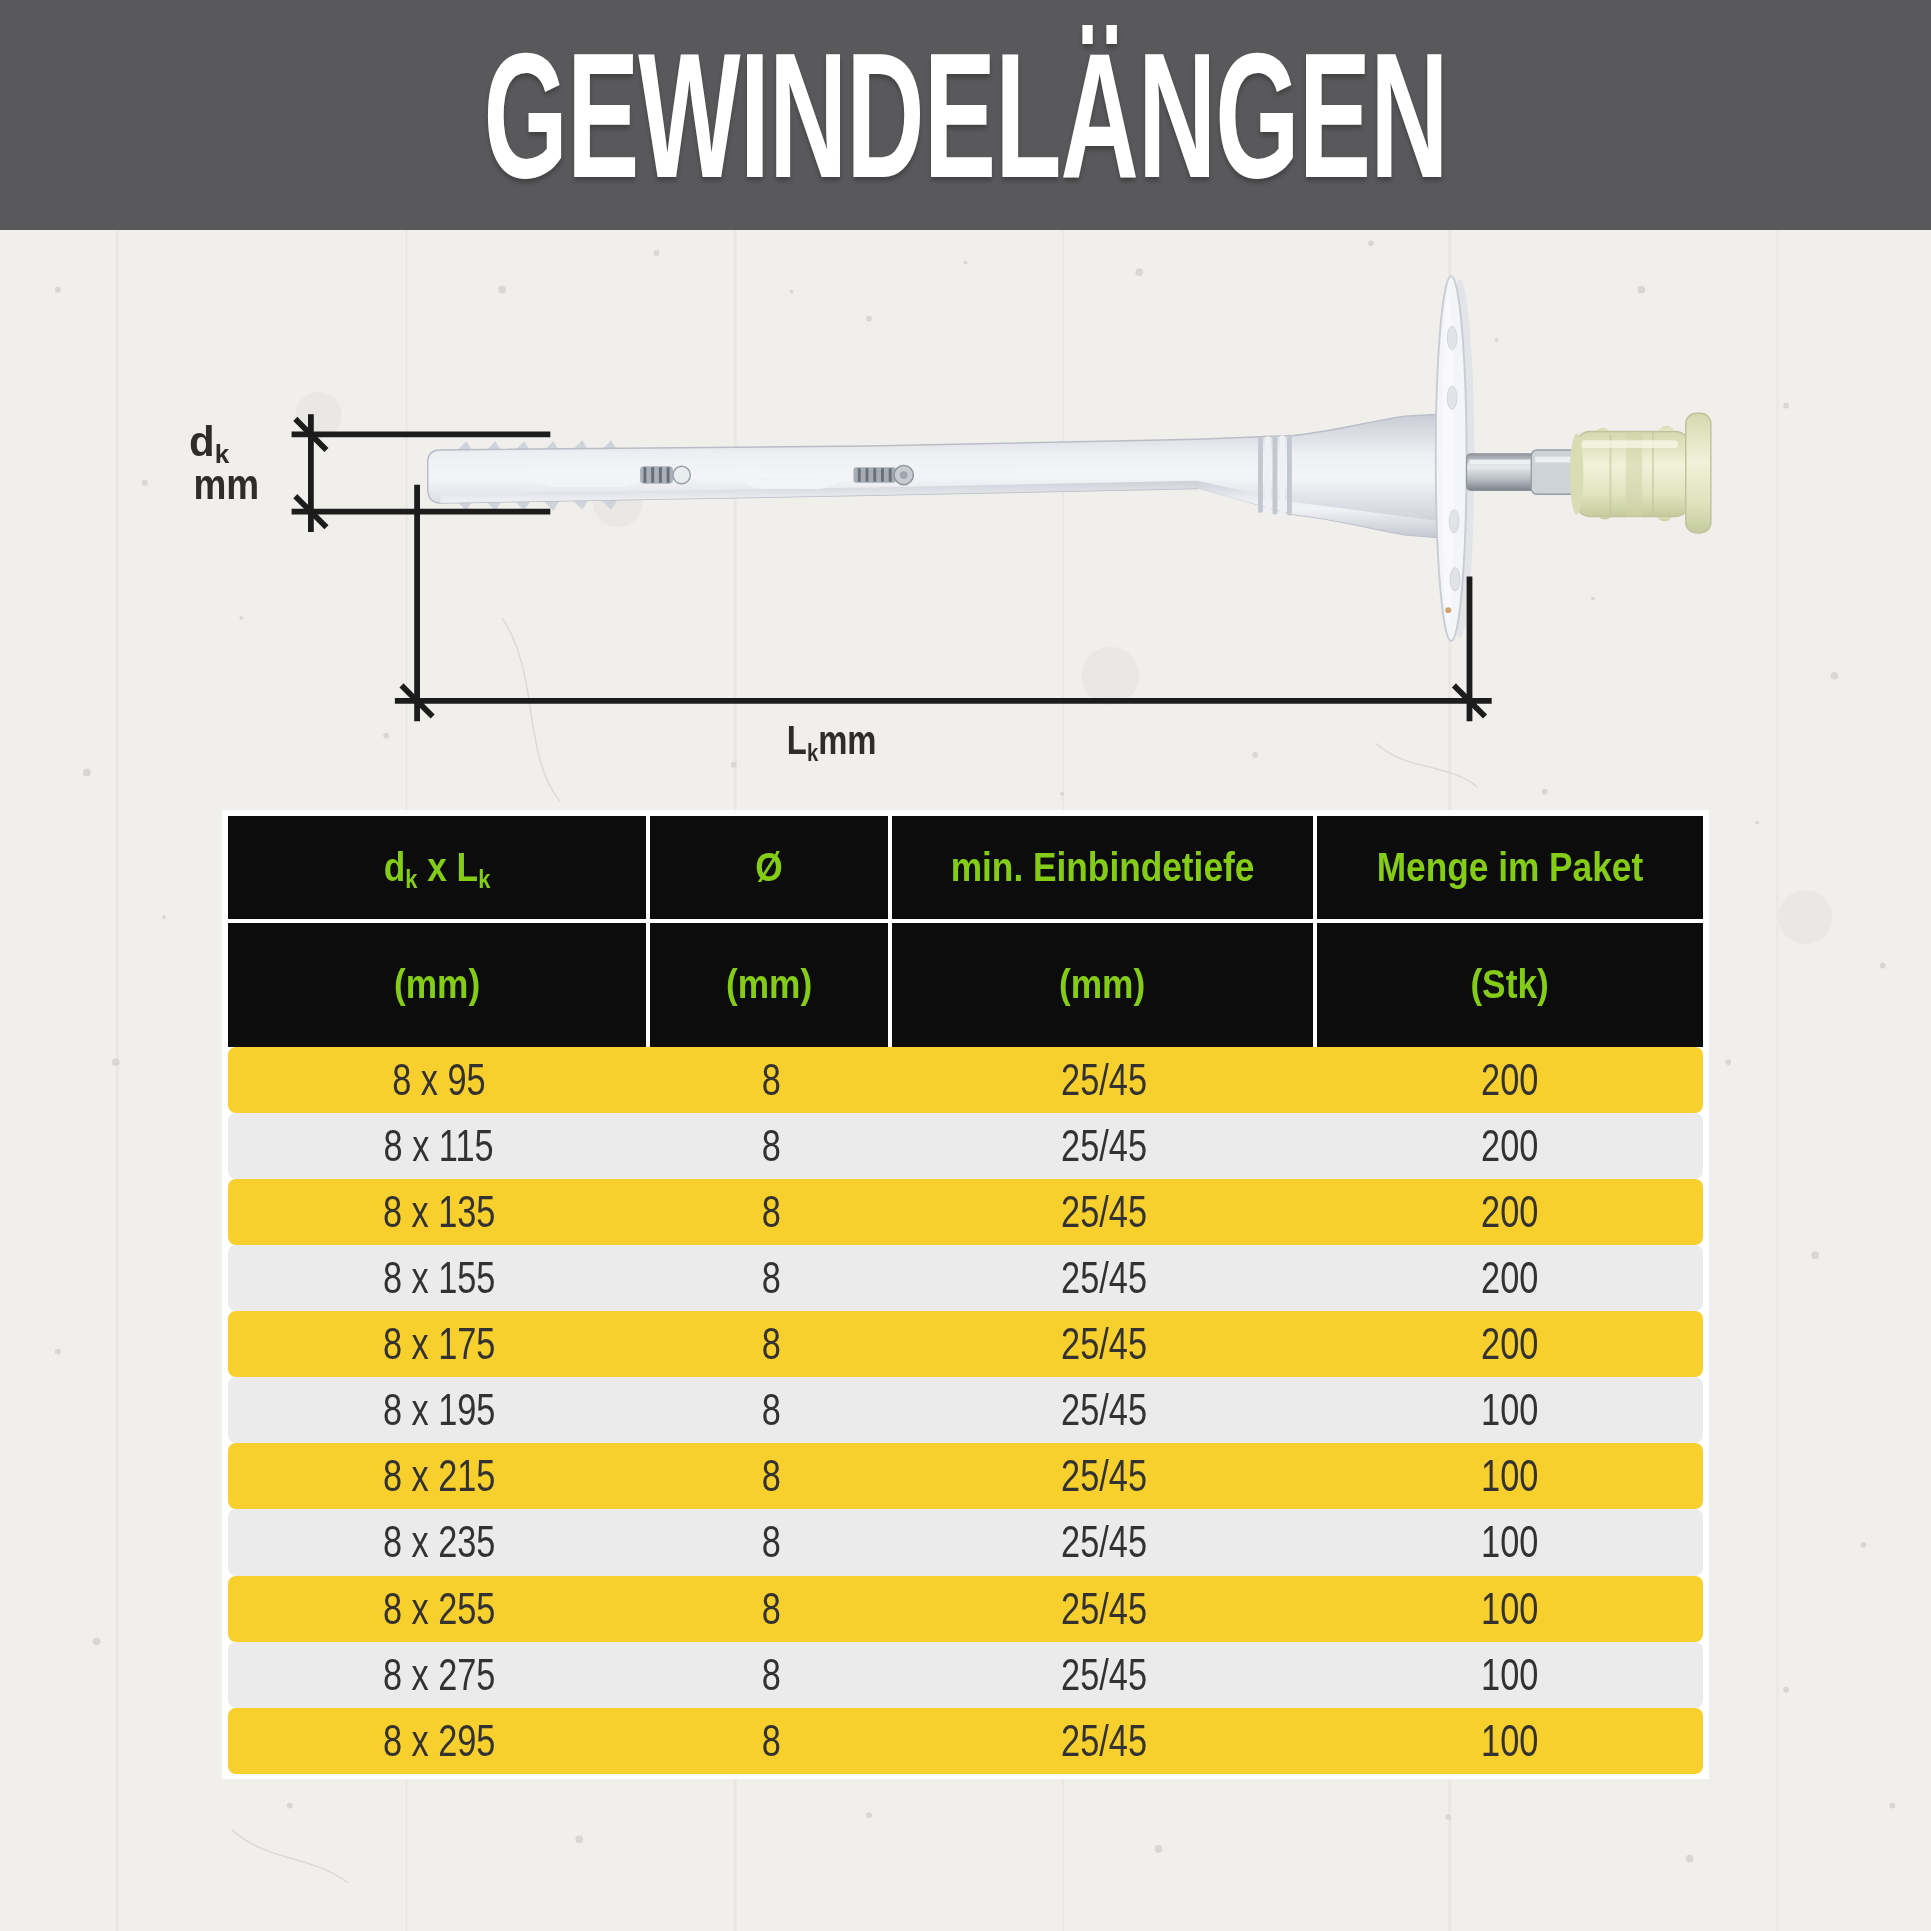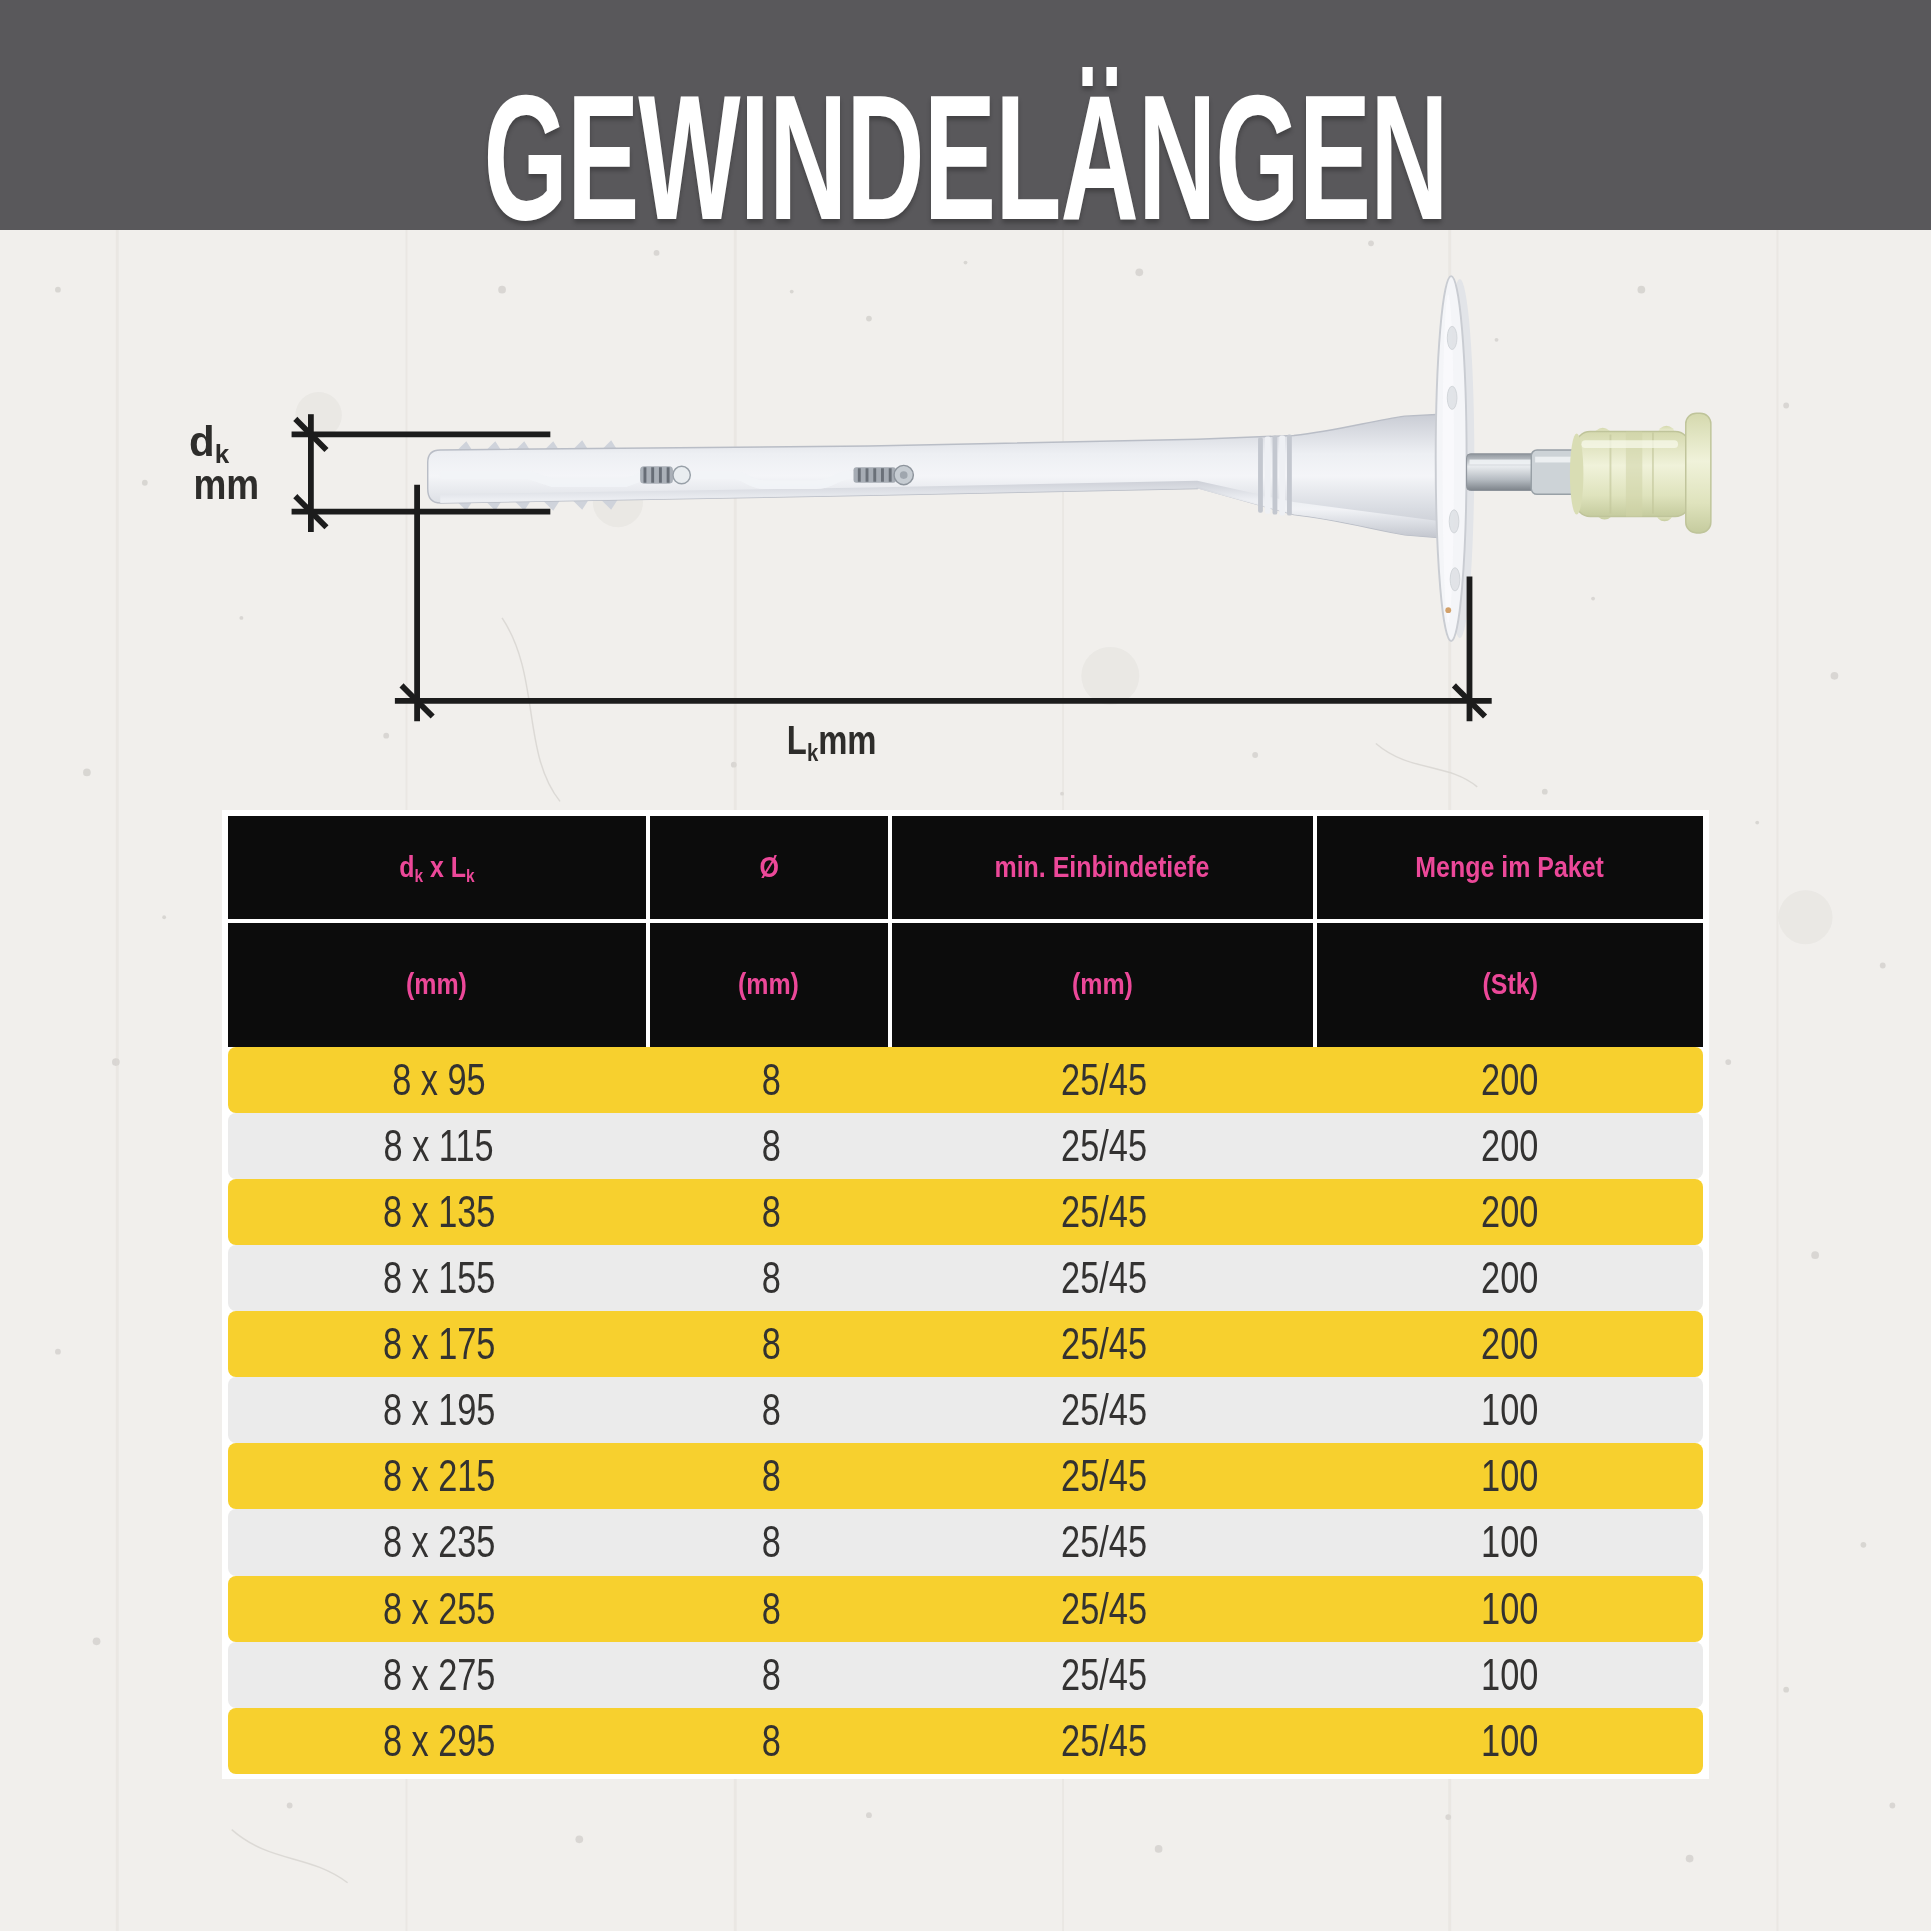--- a/index.html
+++ b/index.html
@@ -19,21 +19,21 @@
     width:1931px;height:1931px;
     background:var(--page_bg);
     font-family:"Liberation Sans", sans-serif;
     overflow:hidden;
   }
   .texture{position:absolute;left:0;top:0;width:1931px;height:1931px;z-index:0;pointer-events:none;}
   
   .banner{
     position:absolute;left:0;top:0;width:1931px;height:230px;
     background:var(--banner_gray);
-    display:flex;align-items:flex-end;justify-content:center;
+    display:flex;align-items:center;justify-content:center;
     z-index:3;
   }
   .banner-title{
     display:inline-block;
     color:#ffffff;
     font-weight:bold;
     font-size:126px;
     letter-spacing:-1px;
     transform:scale(0.86,1.41);
     transform-origin:center center;
@@ -58,23 +58,23 @@
     position:absolute;left:222px;top:810px;width:1487px;height:969px;
     background:var(--table_frame);
     padding:5.8px;
     z-index:2;
   }
   .grid-cols{display:grid;grid-template-columns:422px 242px 425px 386px;}
   .thead-row1 .hcell{height:107px;border-bottom:4.8px solid #fff;}
   .thead-row2 .hcell{height:124px;}
   .hcell{
     background:var(--header_black);
-    color:#ec4899;
+    color:#84cc16;
     display:flex;align-items:center;justify-content:center;
-    font-weight:bold;font-size:29px;
+    font-weight:bold;font-size:41px;
     border-right:4.8px solid #fff;
   }
   .hcell:last-child{border-right:none;}
   .hcell .cond{display:inline-block;transform:scaleX(0.86);transform-origin:center;white-space:nowrap;}
   .tbody{height:727px;display:grid;grid-template-rows:repeat(11,1fr);}
   .trow{display:grid;grid-template-columns:422px 242px 425px 386px;border-radius:8px;}
   .trow.yellow{background:var(--accent_yellow);}
   .trow.light{background:var(--row_light);}
   .tcell{
     display:flex;align-items:center;justify-content:center;

